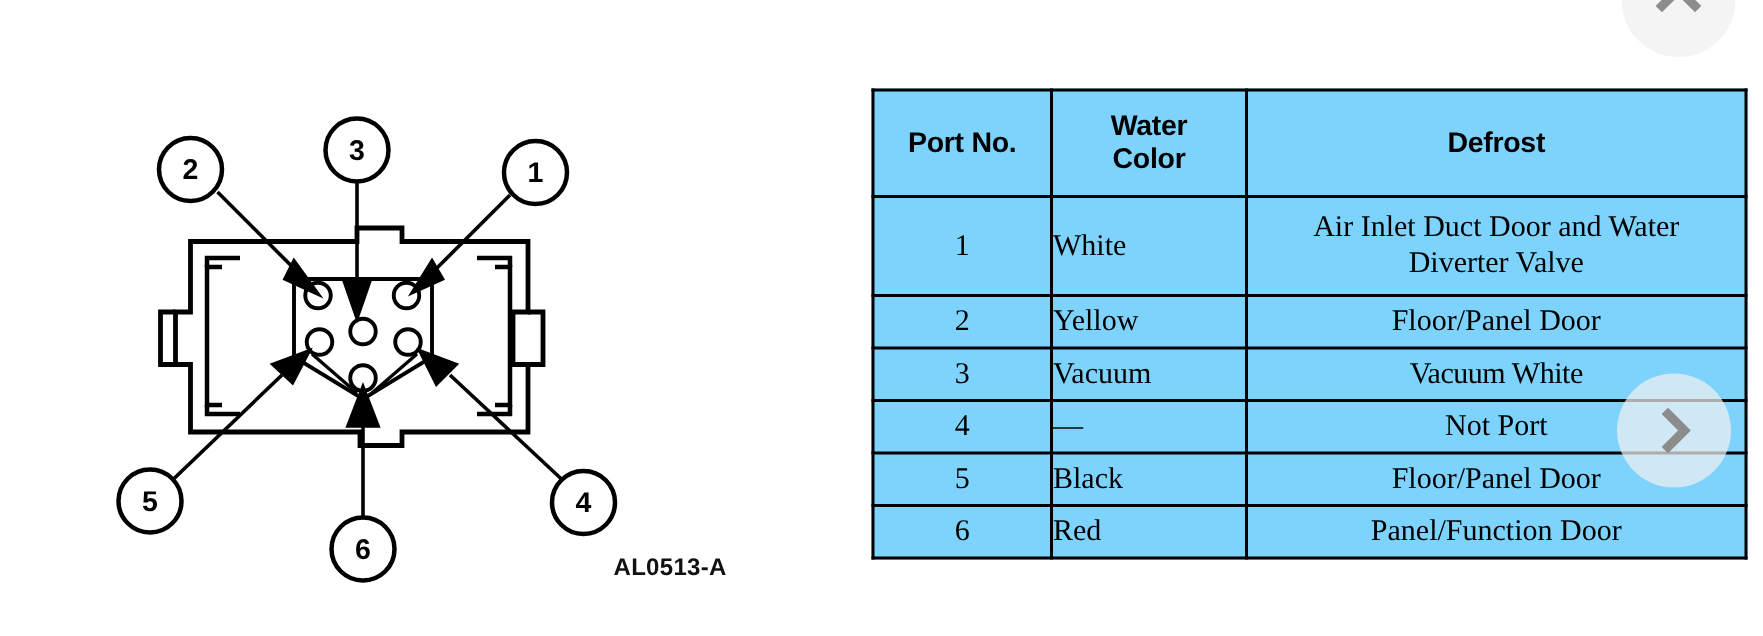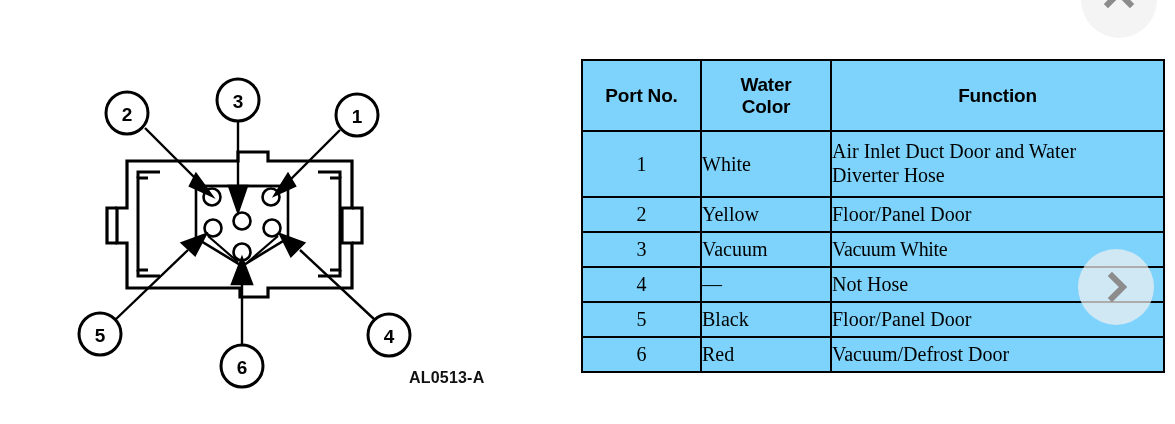--- a/index.html
+++ b/index.html
@@ -82,21 +82,21 @@
   thead th.col-color { vertical-align: middle; }
   thead th.col-func  { vertical-align: middle; padding-top: 12px; }
 
   tbody td {
     font-family: "Liberation Serif", serif;
     font-size: 20px;
     height: 33px;
   }
   td.c-port  { text-align: center; }
   td.c-color { }
-  td.c-func  { text-align: left; padding-left: 9px; line-height: 1.18; }
+  td.c-func  { text-align: center; padding-left: 9px; line-height: 1.18; }
   tr.tall td { height: 64px; vertical-align: top; padding-top: 5px; }
   tr.tall td.c-port, tr.tall td.c-color { vertical-align: top; padding-top: 6px; }
   .dash { letter-spacing: -1px; }
   .tight { letter-spacing: -0.3px; }
 
   
   .nav-btn {
     position: absolute;
     border-radius: 50%;
     background: rgba(240,240,240,0.72);
@@ -226,56 +226,56 @@
 
 <div id="port-table-wrap">
   <table id="port-table">
     <thead>
       <tr>
         <th class="col-port">Port No.</th>
         <th class="col-color">
           <span>Water</span><br>
           <span>Color</span>
         </th>
-        <th class="col-func">Function</th>
+        <th class="col-func">Defrost</th>
       </tr>
     </thead>
     <tbody>
       <tr class="tall">
         <td class="c-port">1</td>
         <td class="c-color">White</td>
         <td class="c-func">
           <span>Air Inlet Duct Door and Water</span><br>
-          <span>Diverter Hose</span>
+          <span>Diverter Valve</span>
         </td>
       </tr>
       <tr>
         <td class="c-port">2</td>
         <td class="c-color">Yellow</td>
         <td class="c-func">Floor/Panel Door</td>
       </tr>
       <tr>
         <td class="c-port">3</td>
         <td class="c-color">Vacuum</td>
         <td class="c-func tight">Vacuum White</td>
       </tr>
       <tr>
         <td class="c-port">4</td>
         <td class="c-color dash">—</td>
-        <td class="c-func">Not Hose</td>
+        <td class="c-func">Not Port</td>
       </tr>
       <tr>
         <td class="c-port">5</td>
         <td class="c-color">Black</td>
         <td class="c-func">Floor/Panel Door</td>
       </tr>
       <tr>
         <td class="c-port">6</td>
         <td class="c-color">Red</td>
-        <td class="c-func">Vacuum/Defrost Door</td>
+        <td class="c-func">Panel/Function Door</td>
       </tr>
     </tbody>
   </table>
 </div>
 
 <div class="nav-btn" id="nav-up">
   <svg width="44" height="44" viewBox="0 0 44 44">
     <polyline class="chev" points="11,26 22,15 33,26"></polyline>
   </svg>
 </div>

